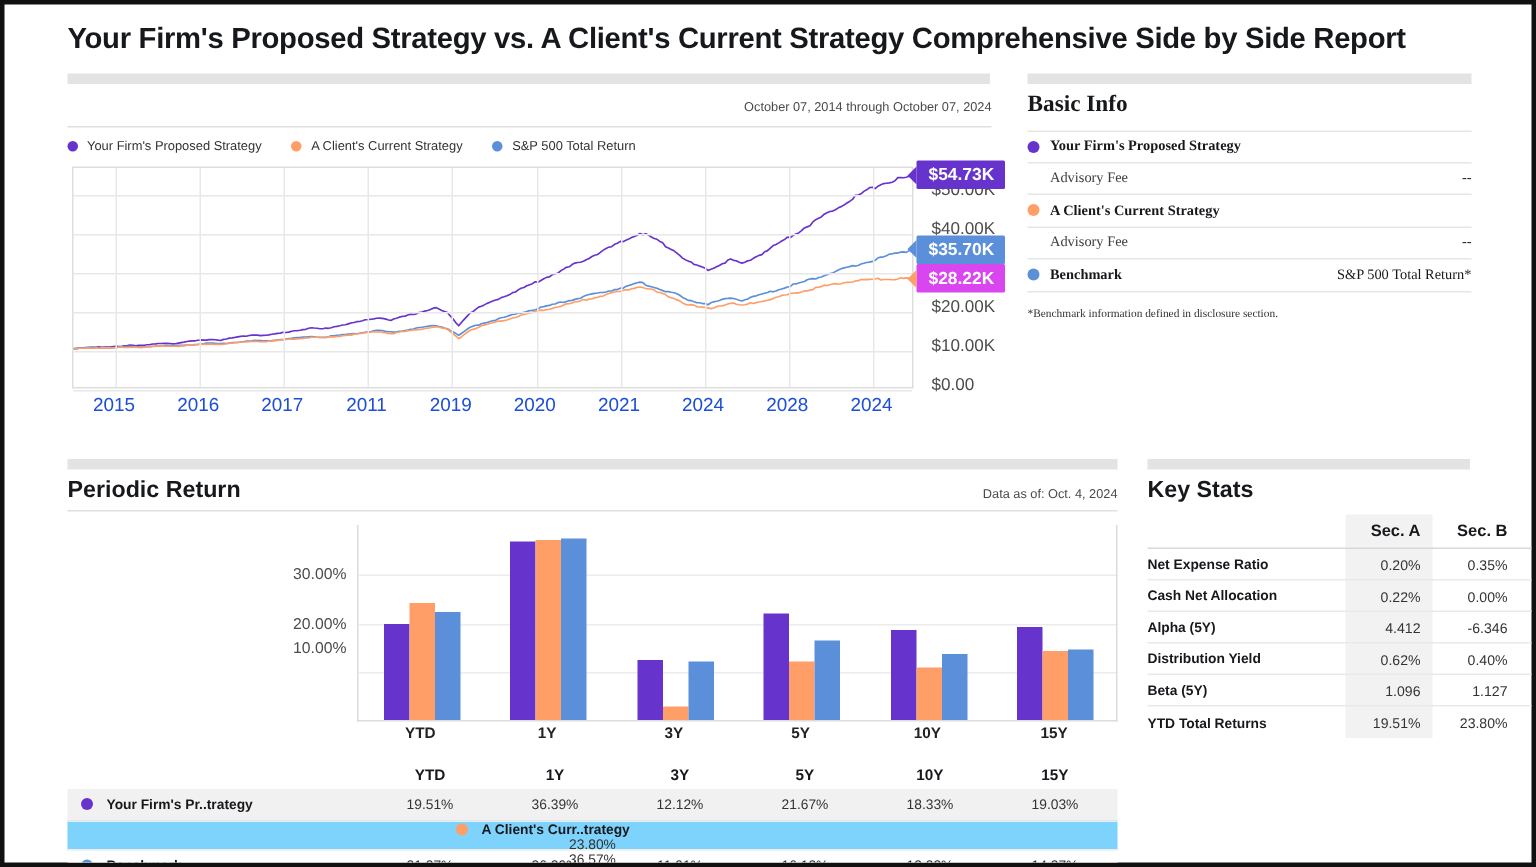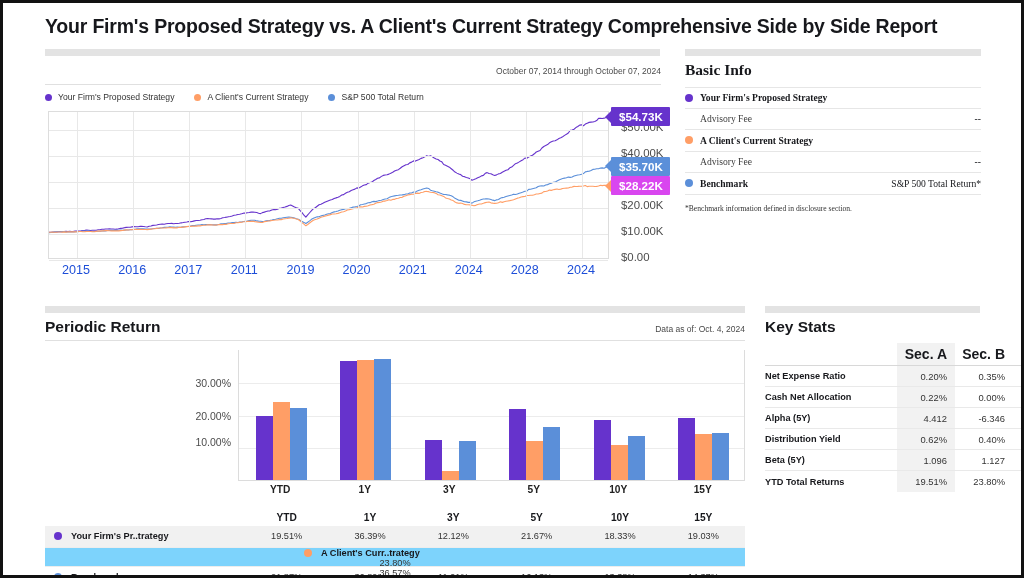--- a/index.html
+++ b/index.html
@@ -130,21 +130,21 @@
   
   #key-stats-panel { left: 762px; top: 315px; width: 262px; }
   #key-stats-panel .panel-title { margin-bottom: 7px; }
   .ks-table { position: relative; width: 262px; }
   .ks-shade { position: absolute; left: 132px; top: 0; width: 58px; height: 100%; background: #f2f2f2; }
   .ks-row { position: relative; display: flex; align-items: center; height: 21px; border-bottom: 1px solid #e9e9e9; }
   .ks-row.head { height: 23px; border-bottom: 1px solid #d8d8d8; }
   .ks-row.last { border-bottom: none; }
   .ks-label { width: 132px; font-size: 9.2px; font-weight: bold; color: #17181c; white-space: nowrap; }
   .ks-val { width: 58px; text-align: right; padding-right: 8px; font-size: 9.4px; color: #333; white-space: nowrap; }
-  .ks-row.head .ks-val { font-size: 14px; font-weight: bold; color: #17181c; }
+  .ks-row.head .ks-val { font-size: 11px; font-weight: bold; color: #17181c; }
 </style>
 </head>
 <body>
 
 <div class="page">
 
   <div class="report-title">Your Firm's Proposed Strategy vs. A Client's Current Strategy Comprehensive Side by Side Report</div>
 
   <div class="accent-bar ab-cum"></div>
   <div class="accent-bar ab-info"></div>
@@ -268,21 +268,21 @@
 
   <div class="panel" id="periodic-panel">
     <div class="per-head">
       <div class="panel-title">Periodic Return</div>
       <div class="panel-meta">Data as of: Oct. 4, 2024</div>
     </div>
     <hr class="hr per-rule">
 
     <div class="bar-chart">
       <div class="bar-ylabs" id="bar-ylabs">
-          <div class="bar-ylab" style="top: 92px;">10.00%</div>
+          <div class="bar-ylab" style="top: 82px;">10.00%</div>
           <div class="bar-ylab" style="top: 65.5px;">20.00%</div>
           <div class="bar-ylab" style="top: 32.75px;">30.00%</div>
         </div>
       <div class="bar-plot" id="bar-plot">
           <div class="bar-gl" style="top: 98.25px;"></div>
           <div class="bar-gl" style="top: 65.5px;"></div>
           <div class="bar-gl" style="top: 32.75px;"></div>
           <div class="group" style="left: 16.75px;">
             <div class="bar" style="height: 63.8952px; background: rgb(102, 51, 204);"></div>
             <div class="bar" style="height: 77.945px; background: rgb(255, 158, 102);"></div>

